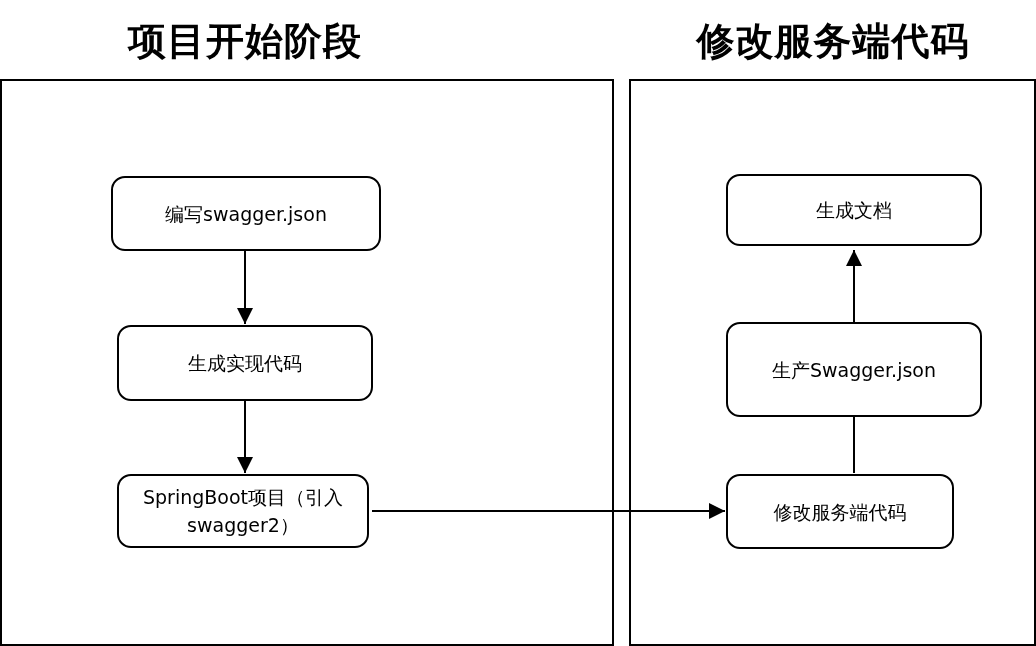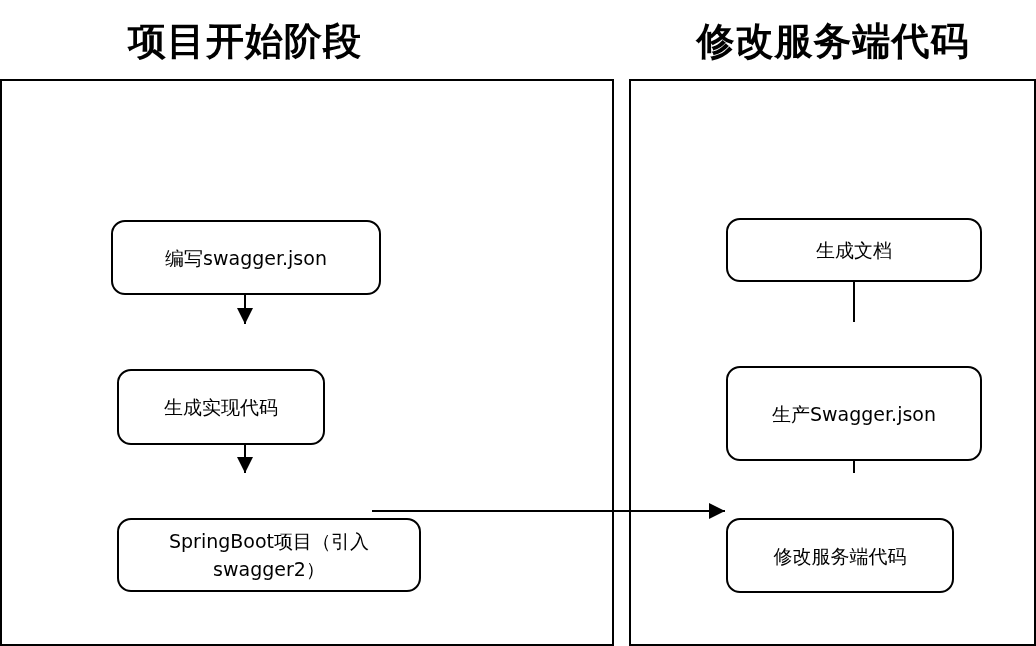--- a/index.html
+++ b/index.html
@@ -3,21 +3,21 @@
   <meta charset="utf-8">
   <style>
     html, body { margin: 0; padding: 0; background: #ffffff; }
     body { width: 1036px; height: 646px; position: relative; overflow: hidden;
            font-family: "DejaVu Sans", "Liberation Sans", sans-serif; color: #000; }
     .phase-title { position: absolute; top: 19px; height: 44px; line-height: 44px;
                    font-size: 38px; font-weight: bold; text-align: center; letter-spacing: 1px; }
     .container { position: absolute; border: 2px solid #000; box-sizing: border-box; background: #fff; }
     .node { position: absolute; box-sizing: border-box; border: 2px solid #000; border-radius: 14px;
             background: #fff; display: flex; align-items: center; justify-content: center;
-            text-align: center; font-size: 19px; line-height: 30px; padding: 0 8px; margin-top: 44px; }
+            text-align: center; font-size: 19px; line-height: 30px; padding: 0 8px; }
     svg.edges { position: absolute; left: 0; top: 0; width: 1036px; height: 646px; pointer-events: none; }
   </style>
 </head>
 <body>
 
 <div class="phase-title" style="left:0; width:490px;">项目开始阶段</div>
 <div class="phase-title" style="left:630px; width:406px;">修改服务端代码</div>
 
 <div class="container" style="left:0; top:79px; width:614px; height:567px;"></div>
 <div class="container" style="left:629px; top:79px; width:407px; height:567px;"></div>
@@ -34,28 +34,28 @@
   <line x1="245" y1="250" x2="245" y2="324" stroke="#000" stroke-width="2" marker-end="url(#arrowL)"></line>
   <line x1="245" y1="400" x2="245" y2="473" stroke="#000" stroke-width="2" marker-end="url(#arrowL)"></line>
   <line x1="372" y1="511" x2="725" y2="511" stroke="#000" stroke-width="2" marker-end="url(#arrowL)"></line>
   <line x1="854" y1="473" x2="854" y2="396" stroke="#000" stroke-width="2" marker-end="url(#arrowL)"></line>
   <line x1="854" y1="322" x2="854" y2="250" stroke="#000" stroke-width="2" marker-end="url(#arrowL)"></line>
 </svg>
 
 <div class="node" style="left:111px; top:176px; width:270px; height:75px;">
   <span>编写swagger.json</span>
 </div>
-<div class="node" style="left:117px; top:325px; width:208px; height:76px;">
+<div class="node" style="left:117px; top:325px; width:256px; height:76px;">
   <span>生成实现代码</span>
 </div>
-<div class="node" style="left:117px; top:474px; width:304px; height:74px; line-height:28px;">
+<div class="node" style="left:117px; top:474px; width:252px; height:74px; line-height:28px;">
   <span>SpringBoot项目（引入swagger2）</span>
 </div>
 
-<div class="node" style="left:726px; top:174px; width:256px; height:64px;text-align:center;">
+<div class="node" style="left:726px; top:174px; width:256px; height:72px;text-align:center;">
   <span>生成文档</span>
 </div>
 <div class="node" style="left:726px; top:322px; width:256px; height:95px;">
   <span>生产Swagger.json</span>
 </div>
 <div class="node" style="left:726px; top:474px; width:228px; height:75px;">
   <span>修改服务端代码</span>
 </div>
 
 </body></html>

